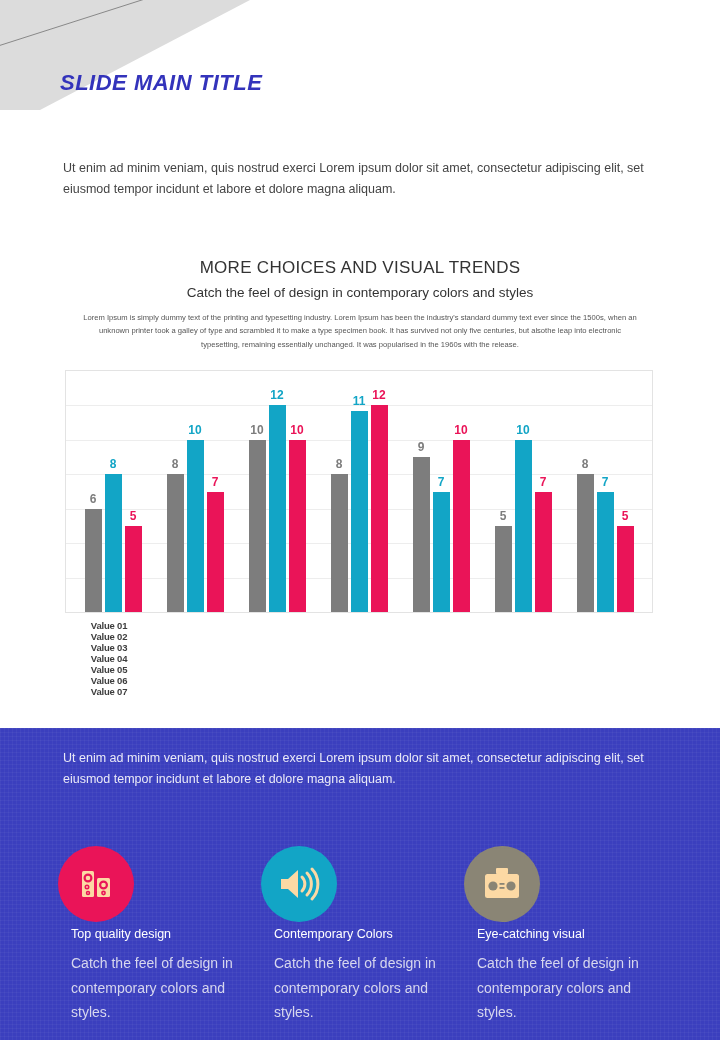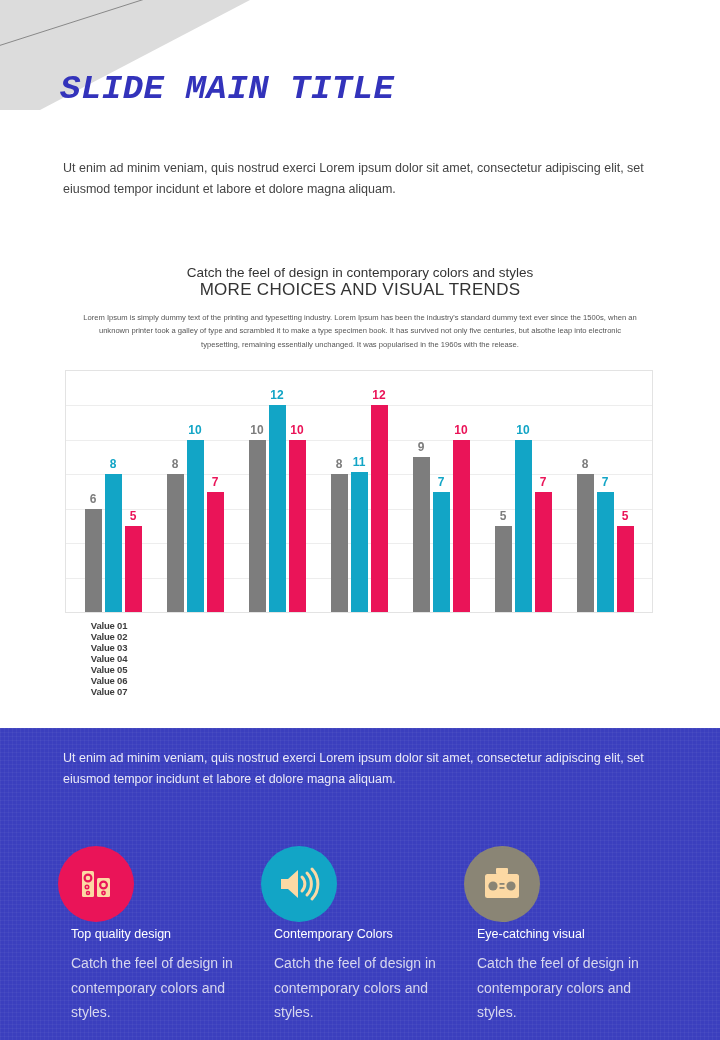--- a/index.html
+++ b/index.html
@@ -7,23 +7,23 @@
     width:720px;height:1040px;
     background:#ffffff;
     font-family:"Liberation Sans", sans-serif;
     overflow:hidden;position:relative;
   }
   
   #deco{position:absolute;left:0;top:0;width:300px;height:110px;pointer-events:none;}
   
   #main-title{
     position:absolute;left:60px;top:70px;
-    font-size:34px;font-weight:bold;font-style:italic;
+    font-size:22px;font-weight:bold;font-style:italic;
     color:#3333bb;letter-spacing:.5px;
-    font-family:Liberation Mono, monospace;
+    font-family:Liberation Sans, sans-serif;
   }
   
   #sec1{position:absolute;left:63px;top:158px;width:595px;}
   .sec-head{font-size:19px;color:#3a3a3a;font-weight:normal;margin:0 0 13px 0;}
   .sec-body{font-size:12.5px;line-height:1.65;color:#444;margin:0;}
   
   #chart-block{position:absolute;left:60px;top:258px;width:600px;}
   #chart-title{text-align:center;font-size:17px;color:#333;letter-spacing:.3px;}
   #chart-subtitle{text-align:center;font-size:13.5px;color:#333;margin-top:7px;}
   #chart-desc{
@@ -89,22 +89,22 @@
   <line x1="148" y1="-2" x2="-2" y2="46" stroke="#888" stroke-width="1"></line>
 </svg>
 
 <div id="main-title">SLIDE MAIN TITLE</div>
 
 <div id="sec1">
   <p class="sec-body">Ut enim ad minim veniam, quis nostrud exerci  Lorem ipsum dolor sit amet, consectetur adipiscing elit, set eiusmod tempor incidunt et labore et dolore magna aliquam.</p>
 </div>
 
 <div id="chart-block">
+  <div id="chart-title">MORE CHOICES AND VISUAL TRENDS</div>
   <div id="chart-subtitle">Catch the feel of design in contemporary colors and styles</div>
-  <div id="chart-title">MORE CHOICES AND VISUAL TRENDS</div>
   <div id="chart-desc">Lorem Ipsum is simply dummy text of the printing and typesetting industry. Lorem Ipsum has been the industry's standard dummy text ever since the 1500s, when an unknown printer took a galley of type and scrambled it to make a type specimen book. It has survived not only five centuries, but alsothe leap into electronic typesetting, remaining essentially unchanged. It was popularised in the 1960s with the release.</div>
 </div>
 
 <div id="plot-wrap">
   <div id="plot">
     <div id="gridlines">
         <div class="gridline" style="top: 34.4286px;"></div>
         <div class="gridline" style="top: 68.8571px;"></div>
         <div class="gridline" style="top: 103.286px;"></div>
         <div class="gridline" style="top: 137.714px;"></div>
@@ -142,21 +142,21 @@
             <span class="val" style="color: rgb(18, 165, 198);">12</span>
           </div>
           <div class="bar" style="height: 172.143px; background: rgb(234, 20, 88);">
             <span class="val" style="color: rgb(234, 20, 88);">10</span>
           </div>
         </div>
         <div class="group">
           <div class="bar" style="height: 137.714px; background: rgb(125, 125, 125);">
             <span class="val" style="color: rgb(125, 125, 125);">8</span>
           </div>
-          <div class="bar" style="height: 140px; background: rgb(18, 165, 198);">
+          <div class="bar" style="height: 201px; background: rgb(18, 165, 198);">
             <span class="val" style="color: rgb(18, 165, 198);">11</span>
           </div>
           <div class="bar" style="height: 206.571px; background: rgb(234, 20, 88);">
             <span class="val" style="color: rgb(234, 20, 88);">12</span>
           </div>
         </div>
         <div class="group">
           <div class="bar" style="height: 154.929px; background: rgb(125, 125, 125);">
             <span class="val" style="color: rgb(125, 125, 125);">9</span>
           </div>

